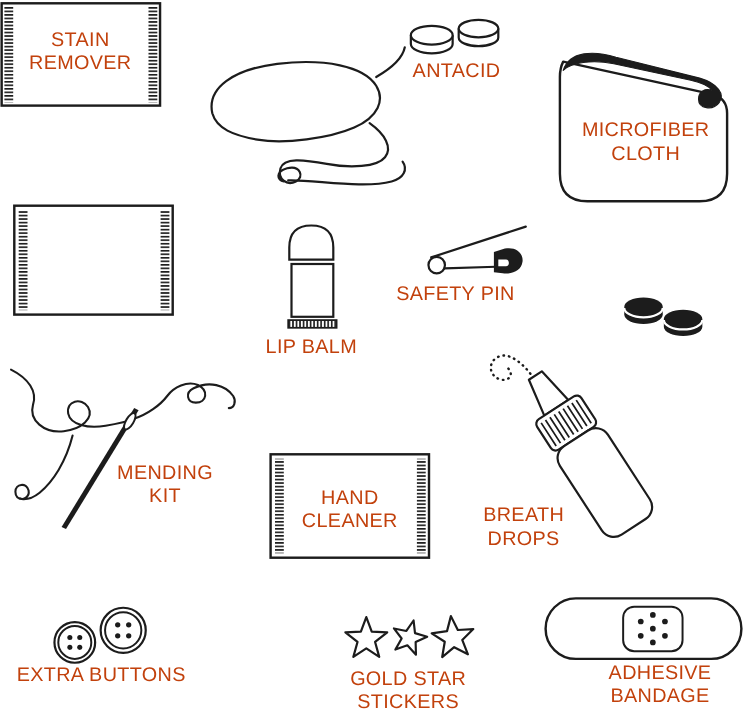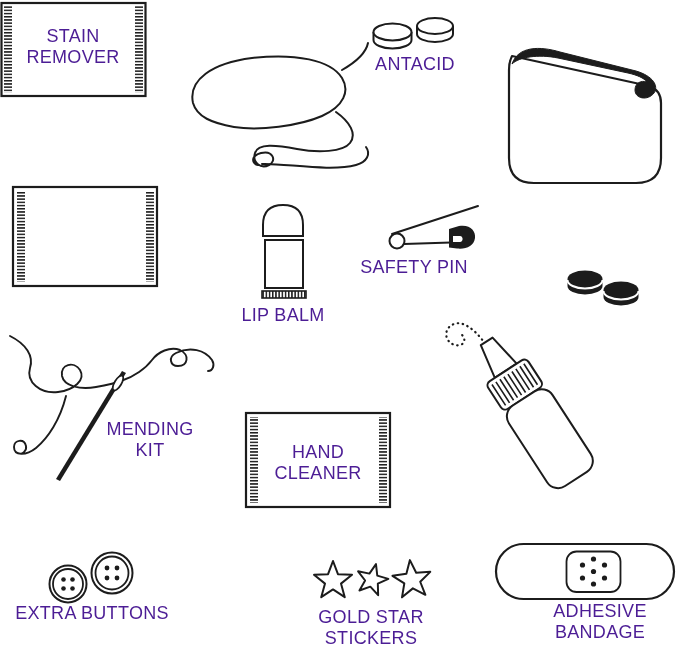--- a/index.html
+++ b/index.html
@@ -4,21 +4,21 @@
 <style>
   html,body{margin:0;padding:0;background:#fff;}
   .canvas{
     position:relative;width:679px;height:647px;background:#ffffff;
     font-family:"Liberation Sans",sans-serif;overflow:hidden;
   }
   .art{position:absolute;left:0;top:0;}
   .label{
     position:absolute;transform:translateX(-50%);
     text-align:center;font-size:18px;line-height:21px;
-    letter-spacing:.3px;color:#4c1d95;white-space:pre-line;
+    letter-spacing:.3px;color:#c2410c;white-space:pre-line;
   }
 </style>
 </head>
 <body>
 
 <div class="canvas">
 
   <svg class="art" width="679" height="647" viewBox="0 0 679 647">
     <defs>
       <pattern id="hatchH" patternUnits="userSpaceOnUse" width="9" height="3.2">
@@ -141,24 +141,28 @@
         <circle cx="582.5" cy="578" r="2.6"></circle>
           <circle cx="604.5" cy="578" r="2.6"></circle>
         <circle cx="593.5" cy="584" r="2.6"></circle>
       </g>
     </g>
   </svg>
 
   <div class="label" style="left:73px;top:26px">STAIN
 REMOVER</div>
   <div class="label" style="left:415px;top:54px">ANTACID</div>
+  <div class="label" style="left:587px;top:108px">MICROFIBER
+CLOTH</div>
   <div class="label" style="left:283px;top:305px">LIP BALM</div>
   <div class="label" style="left:414px;top:257px">SAFETY PIN</div>
   <div class="label" style="left:318px;top:442px">HAND
 CLEANER</div>
   <div class="label" style="left:150px;top:419px">MENDING
 KIT</div>
+  <div class="label" style="left:476px;top:458px">BREATH
+DROPS</div>
   <div class="label" style="left:92px;top:603px">EXTRA BUTTONS</div>
   <div class="label" style="left:371px;top:607px">GOLD STAR
 STICKERS</div>
   <div class="label" style="left:600px;top:601px">ADHESIVE BANDAGE</div>
 
 </div>
 
 </body></html>

